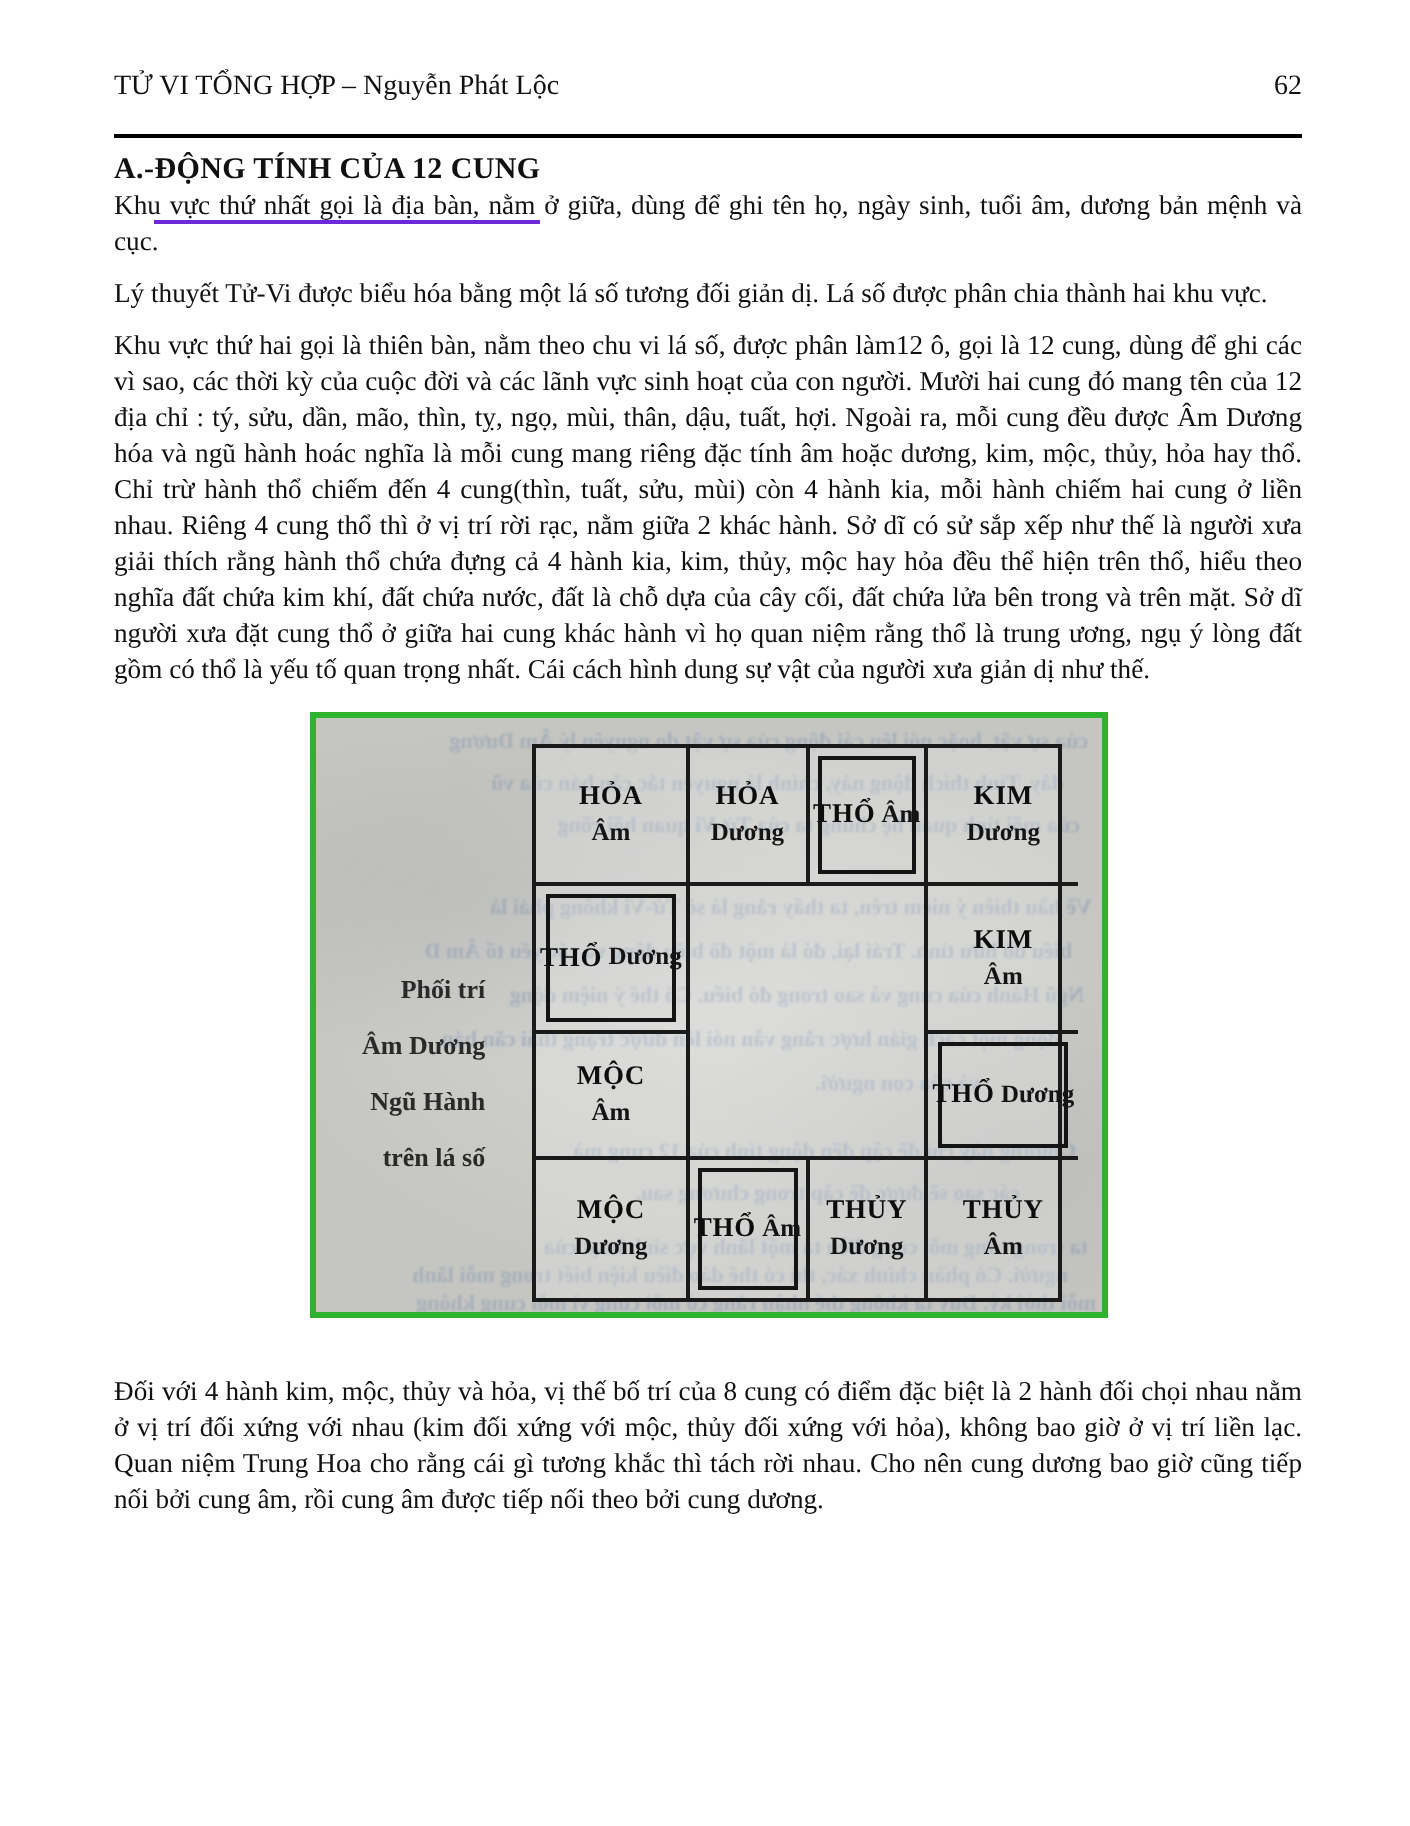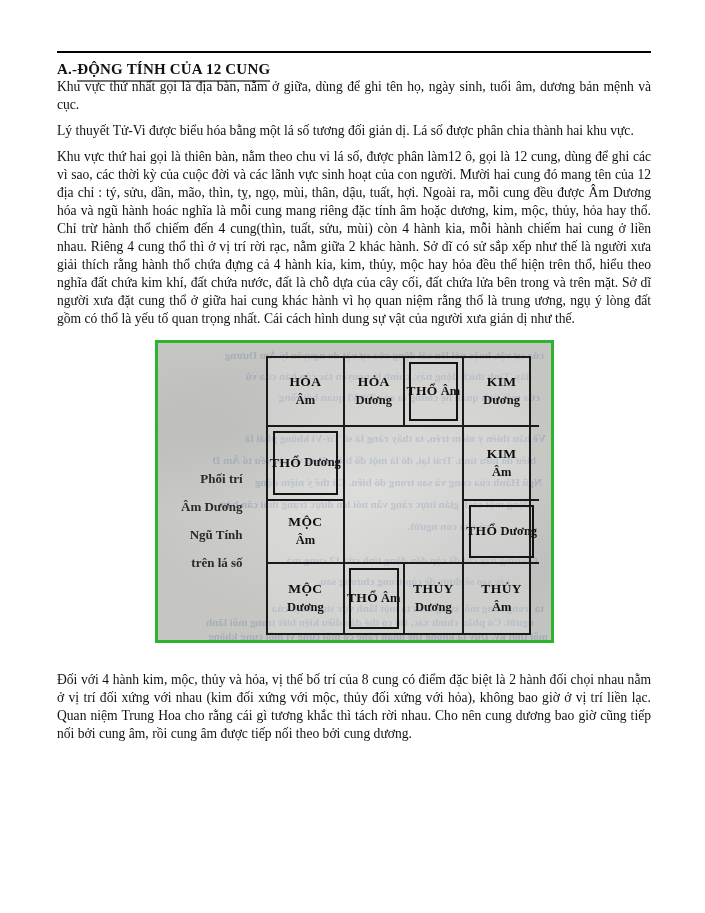--- a/index.html
+++ b/index.html
@@ -4,21 +4,21 @@
 <title>Document</title>
 <style>
   html,body{margin:0;padding:0;background:#fff;}
   body{width:705px;height:913px;overflow:hidden;font-family:"Liberation Serif","DejaVu Serif",serif;color:#111;}
   .page{box-sizing:border-box;width:705px;height:913px;padding:36px 54px 0 57px;position:relative;}
   
   .hdr{display:flex;justify-content:space-between;align-items:baseline;font-size:14px;}
   .rule{height:2px;background:#000;margin-top:15px;}
   
   .h1{margin-top:8px;font-size:15px;font-weight:bold;letter-spacing:.2px;}
-  .h1 .u{border-bottom:2px solid #737373;padding-bottom:3px;}
+  .h1 .u{border-bottom:2px solid #6d28d9;padding-bottom:17px;}
   
   p.body{font-size:13.6px;line-height:18px;text-align:justify;margin:0 0 8px 0;}
   p.tight{margin-bottom:12px;}
   p.jlast{text-align-last:justify;}
   
   .figure{position:relative;box-sizing:border-box;margin:6px 0 0 98px;width:399px;height:303px;
     border:3px solid #2db32d;
     background:
       radial-gradient(260px 120px at 18% 30%,rgba(90,95,105,.10),rgba(0,0,0,0) 70%),
       radial-gradient(220px 140px at 85% 75%,rgba(90,95,105,.08),rgba(0,0,0,0) 70%),
@@ -40,20 +40,24 @@
   .el{font-weight:bold;font-size:13.5px;letter-spacing:.4px;color:#0d0d0d;}
   .pol{font-weight:bold;font-size:12.5px;color:#141414;}
   .inner-box{box-sizing:border-box;border:2px solid #141414;width:86%;height:88%;
     display:flex;flex-direction:row;align-items:center;justify-content:center;gap:3px;}
 </style>
 </head>
 <body>
 
 <div class="page">
 
+  <div class="hdr">
+    <span>TỬ VI TỔNG HỢP – Nguyễn Phát Lộc</span>
+    <span>62</span>
+  </div>
   <div class="rule"></div>
 
   <div class="h1"><span>A.-</span><span class="u">ĐỘNG TÍNH CỦA 12 CUNG</span></div>
 
   <p class="body">Khu vực thứ nhất gọi là địa bàn, nằm ở giữa, dùng để ghi tên họ, ngày sinh, tuổi âm, dương bản mệnh và cục.</p>
   <p class="body" style="margin-top:7px">Lý thuyết Tử-Vi được biểu hóa bằng một lá số tương đối giản dị.  Lá số được phân chia thành hai khu vực.</p>
   <p class="body tight">Khu vực thứ hai gọi là thiên bàn, nằm theo chu vi lá số, được phân làm12 ô, gọi là 12 cung, dùng để ghi các vì sao, các thời kỳ của cuộc đời và các lãnh vực sinh hoạt của con người.  Mười hai cung đó mang tên của 12 địa chỉ :  tý, sửu, dần, mão, thìn, tỵ, ngọ, mùi, thân, dậu, tuất, hợi.  Ngoài ra, mỗi cung đều được Âm Dương hóa và ngũ hành hoác nghĩa là mỗi cung mang riêng đặc tính âm hoặc dương, kim, mộc, thủy, hỏa hay thổ.  Chỉ trừ hành thổ chiếm đến 4 cung(thìn, tuất, sửu, mùi) còn 4 hành kia, mỗi hành chiếm hai cung ở liền nhau.  Riêng 4 cung thổ thì ở vị trí rời rạc, nằm giữa 2 khác hành.  Sở dĩ có sử sắp xếp như thế là người xưa giải thích rằng hành thổ chứa đựng cả 4 hành kia, kim, thủy, mộc hay hỏa đều thể hiện trên thổ, hiểu theo nghĩa đất chứa kim khí, đất chứa nước, đất là chỗ dựa của cây cối, đất chứa lửa bên trong và trên mặt.  Sở dĩ người xưa đặt cung thổ ở giữa hai cung khác hành vì họ quan niệm rằng thổ là trung ương, ngụ ý lòng đất gồm có thổ là yếu tố quan trọng nhất.  Cái cách hình dung sự vật của người xưa giản dị như thế.</p>
 
   <div class="figure">
     <div class="bleed">
@@ -68,21 +72,21 @@
       <span style="top:210px;left:12px">Chương này chỉ đề cập đến động tính của 12 cung mà</span>
       <span style="top:231px;left:40px">các sao sẽ được đề cập trong chương sau.</span>
       <span style="top:258px;left:6px">ta trong từng mỗi cung diễn tả một lãnh vực sinh hoạt của</span>
       <span style="top:272px;left:16px">người. Có phần chính xác, thì có thể dào điều kiện biết trong mỗi lãnh</span>
       <span style="top:286px;left:2px">mỗi thời kỳ. Duy ta không thể nhận rằng có mỗi cung vì mỗi cung không</span>
     </div>
 
     <div class="fig-label">
       <div>Phối trí</div>
       <div>Âm Dương</div>
-      <div>Ngũ Tính</div>
+      <div>Ngũ Hành</div>
       <div>trên lá số</div>
     </div>
 
     <div class="grid">
 
       <div class="cell br bb" style="grid-column:1;grid-row:1">
         <div class="el">HỎA</div>
         <div class="pol">Âm</div>
       </div>
       <div class="cell br bb" style="grid-column:2;grid-row:1">

